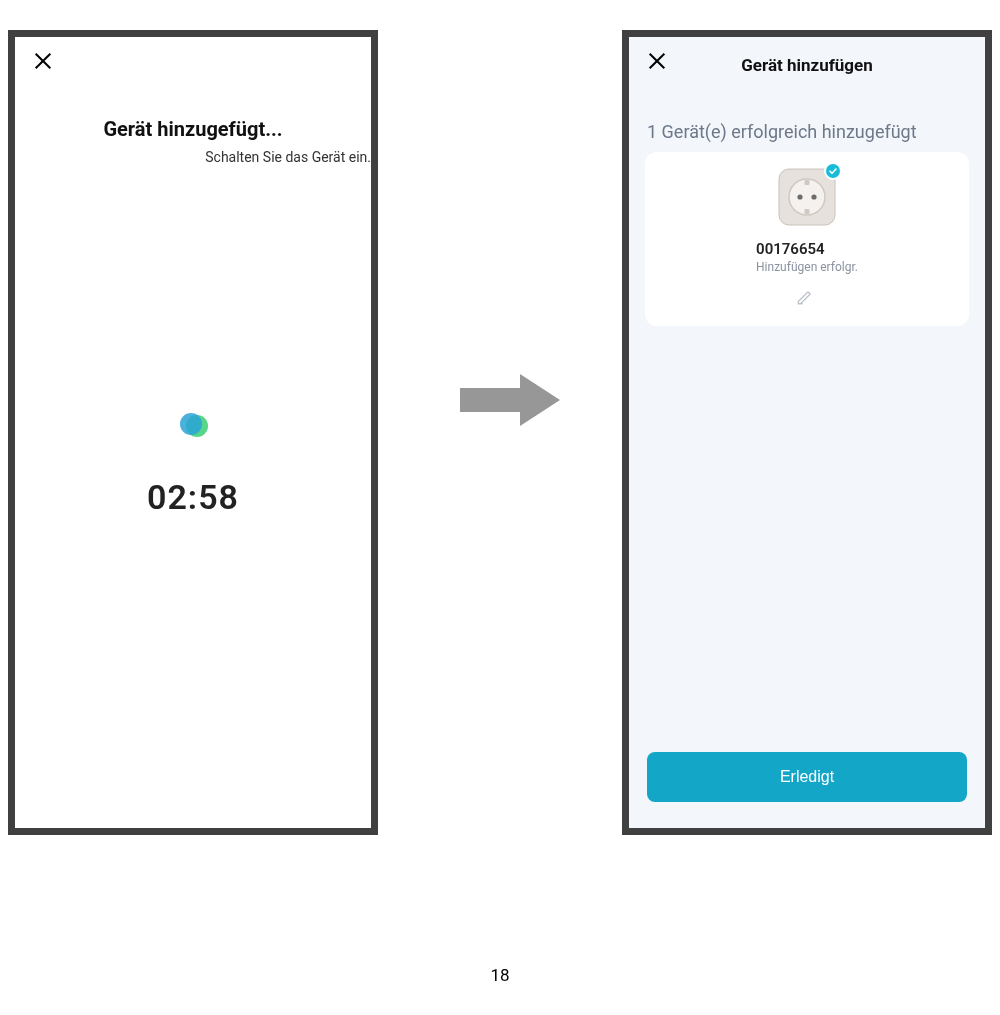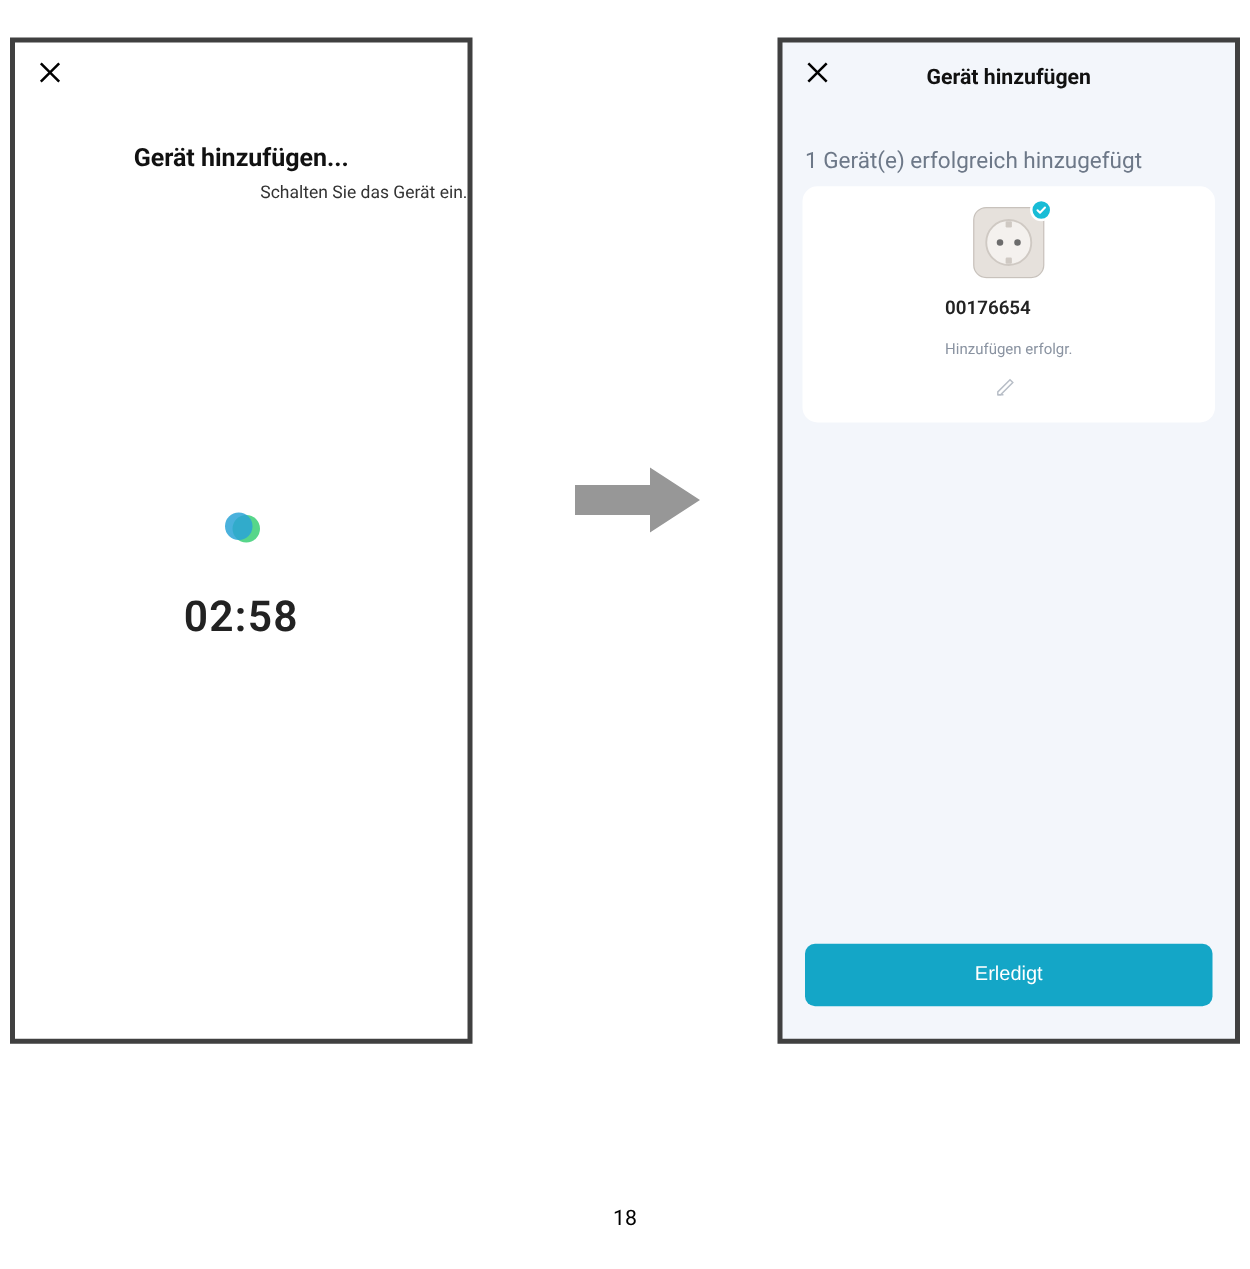--- a/index.html
+++ b/index.html
@@ -12,21 +12,21 @@
   }
   .page {
     width: 1000px;
     height: 1015px;
     position: relative;
   }
   .phone {
     position: absolute;
     width: 370px;
     height: 805px;
-    border: 4px solid #404040;
+    border: 7px solid #404040;
     top: 30px;
   }
   .phone-left {
     left: 8px;
     background: #ffffff;
   }
   .phone-right {
     left: 622px;
     background: #f3f6fb;
   }
@@ -127,21 +127,21 @@
   .badge svg { width: 10px; height: 10px; }
   .device-text { flex: 1; }
   .device-name {
     font-size: 15px;
     font-weight: 600;
     color: #222;
   }
   .device-status {
     font-size: 12px;
     color: #8a93a1;
-    margin-top: 17px;
+    margin-top: 2px;
   }
   .edit-icon {
     width: 22px;
     height: 22px;
     color: #b8bec7;
     flex-shrink: 0;
   }
   .edit-icon svg { width: 18px; height: 18px; }
   .done-btn {
     position: absolute;
@@ -180,21 +180,21 @@
 
 <div class="page">
 
   <div class="phone phone-left">
     <div class="close-btn">
       <svg viewBox="0 0 24 24">
         <line x1="4" y1="4" x2="20" y2="20" stroke="currentColor" stroke-width="2.2"></line>
         <line x1="20" y1="4" x2="4" y2="20" stroke="currentColor" stroke-width="2.2"></line>
       </svg>
     </div>
-    <div class="left-title">Gerät hinzufügen...</div>
+    <div class="left-title">Gerät hinzugefügt...</div>
     <div class="left-subtitle">Schalten Sie das Gerät ein.</div>
     <div class="spinner">
       <div class="c1"></div>
       <div class="c2"></div>
     </div>
     <div class="countdown">02:58</div>
   </div>
 
   <div class="arrow">
     <svg viewBox="0 0 100 60">

